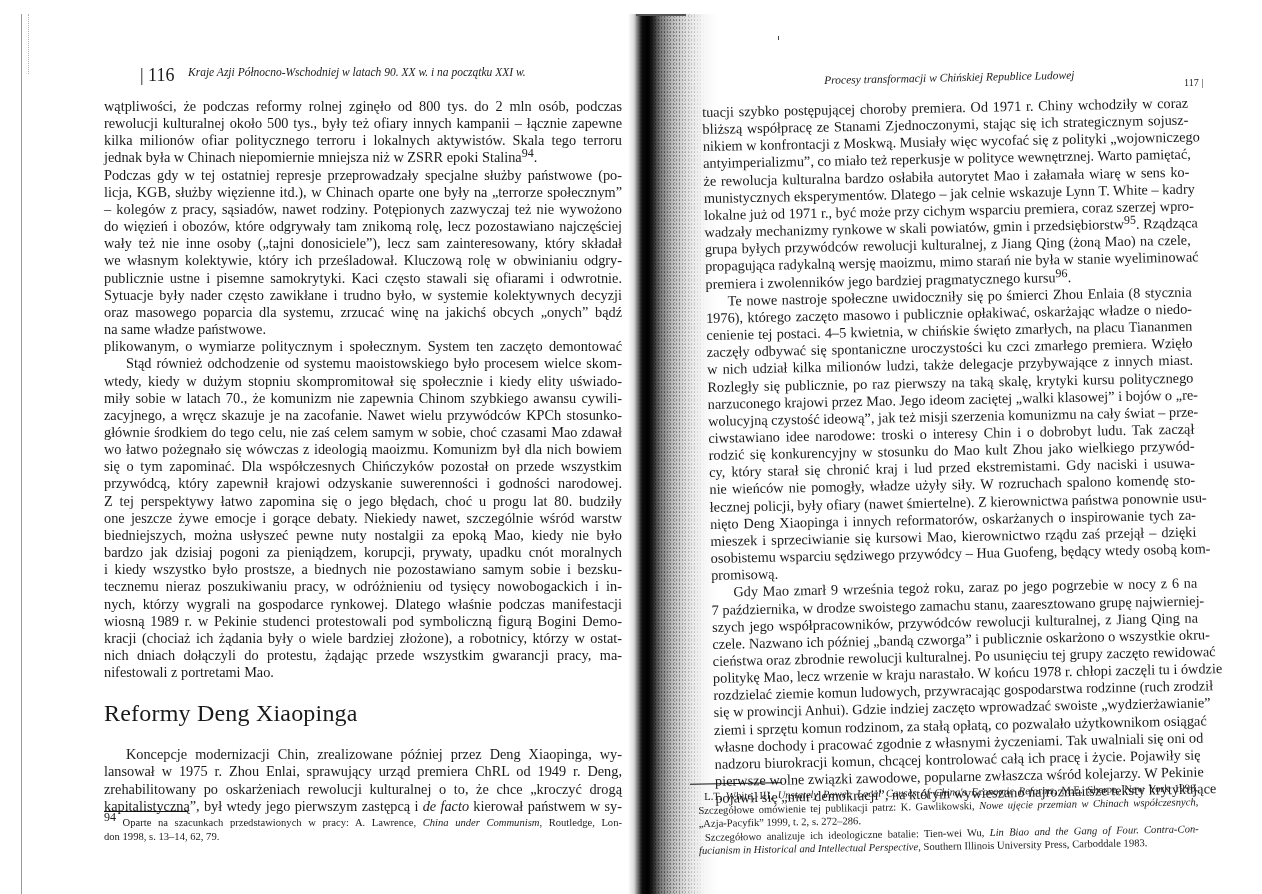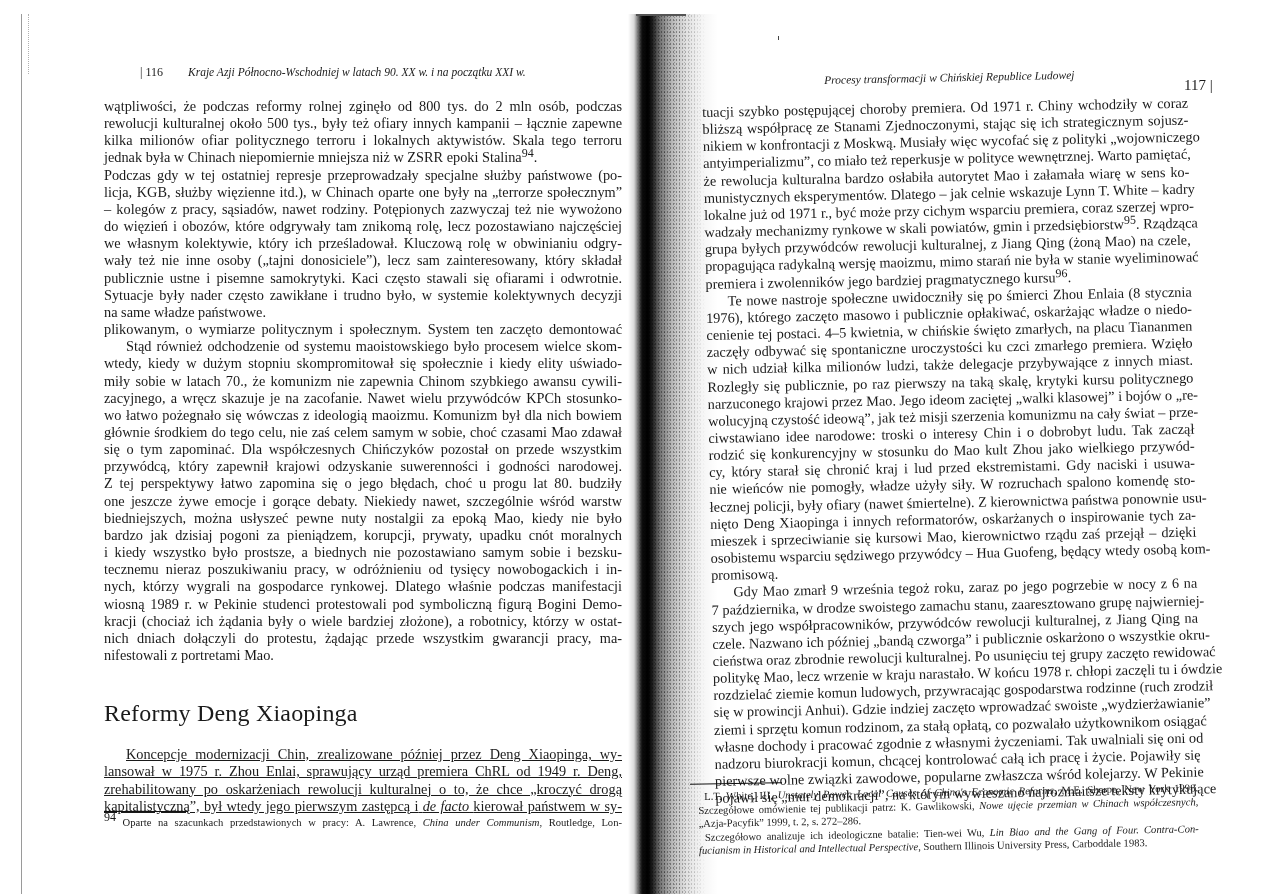--- a/index.html
+++ b/index.html
@@ -8,24 +8,24 @@
 
   .edge-line { position: absolute; left: 21px; top: 14px; width: 1px; height: 880px; background: #9a9a9a; }
   .edge-line2 { position: absolute; left: 28px; top: 14px; width: 1px; height: 60px;
                 border-left: 1px dotted #b0b0b0; }
 
   .page { position: absolute; top: 0; height: 894px; }
   .page-left { left: 104px; width: 518px; }
   .page-right { left: 700px; width: 500px; }
 
   .running-head { position: absolute; top: 66px; font-size: 11.5px; font-style: italic; white-space: nowrap; }
-  .page-left .folio { position: absolute; left: 0; top: 65px; font-size: 12px; padding-left: 36px; }
+  .page-left .folio { position: absolute; left: 0; top: 65px; font-size: 18px; padding-left: 36px; }
   .page-left .running-head { left: 84px; }
   .page-right .running-head { left: 124px; top: 74px; transform: rotate(-1.2deg); transform-origin: left top; }
-  .page-right .folio { position: absolute; left: 484px; top: 77px; font-size: 15px; white-space: nowrap; }
+  .page-right .folio { position: absolute; left: 484px; top: 77px; font-size: 10px; white-space: nowrap; }
 
   .body-text { position: absolute; font-size: 14.3px; line-height: 17.15px; text-align: justify; }
   .page-left .body-text { left: 0; top: 98px; width: 518px; }
   .page-right .body-text { left: 2px; top: 104px; width: 486px; transform: rotate(-1.1deg); transform-origin: left top; }
 
   .body-text p { margin: 0; text-indent: 0; }
   .body-text .line { display: block; text-align: justify; text-align-last: justify; white-space: nowrap; }
   .body-text .line.last { text-align-last: left; }
   sup { font-size: 12px; line-height: 0; vertical-align: 5px; }
 
@@ -86,62 +86,64 @@
       <span class="line">wątpliwości, że podczas reformy rolnej zginęło od 800 tys. do 2 mln osób, podczas</span>
       <span class="line">rewolucji kulturalnej około 500 tys., były też ofiary innych kampanii – łącznie zapewne</span>
       <span class="line">kilka milionów ofiar politycznego terroru i lokalnych aktywistów. Skala tego terroru</span>
       <span class="line last"><span>jednak była w Chinach niepomiernie mniejsza niż w ZSRR epoki Stalina</span><sup>94</sup>.</span>
     </p>
     <p>
       <span class="line">Podczas gdy w tej ostatniej represje przeprowadzały specjalne służby państwowe (po-</span>
       <span class="line">licja, KGB, służby więzienne itd.), w Chinach oparte one były na „terrorze społecznym”</span>
       <span class="line">– kolegów z pracy, sąsiadów, nawet rodziny. Potępionych zazwyczaj też nie wywożono</span>
       <span class="line">do więzień i obozów, które odgrywały tam znikomą rolę, lecz pozostawiano najczęściej</span>
+      <span class="line">wały też nie inne osoby („tajni donosiciele”), lecz sam zainteresowany, który składał</span>
       <span class="line">we własnym kolektywie, który ich prześladował. Kluczową rolę w obwinianiu odgry-</span>
-      <span class="line">wały też nie inne osoby („tajni donosiciele”), lecz sam zainteresowany, który składał</span>
       <span class="line">publicznie ustne i pisemne samokrytyki. Kaci często stawali się ofiarami i odwrotnie.</span>
       <span class="line">Sytuacje były nader często zawikłane i trudno było, w systemie kolektywnych decyzji</span>
+      <span class="line">oraz masowego poparcia dla systemu, zrzucać winę na jakichś obcych „onych” bądź</span>
       <span class="line last">na same władze państwowe.</span>
     </p>
     <p>
       <span class="line">plikowanym, o wymiarze politycznym i społecznym. System ten zaczęto demontować</span>
       <span class="line" style="padding-left:22px">Stąd również odchodzenie od systemu maoistowskiego było procesem wielce skom-</span>
       <span class="line">wtedy, kiedy w dużym stopniu skompromitował się społecznie i kiedy elity uświado-</span>
       <span class="line">miły sobie w latach 70., że komunizm nie zapewnia Chinom szybkiego awansu cywili-</span>
       <span class="line">zacyjnego, a wręcz skazuje je na zacofanie. Nawet wielu przywódców KPCh stosunko-</span>
+      <span class="line">głównie środkiem do tego celu, nie zaś celem samym w sobie, choć czasami Mao zdawał</span>
       <span class="line">wo łatwo pożegnało się wówczas z ideologią maoizmu. Komunizm był dla nich bowiem</span>
-      <span class="line">głównie środkiem do tego celu, nie zaś celem samym w sobie, choć czasami Mao zdawał</span>
       <span class="line">się o tym zapominać. Dla współczesnych Chińczyków pozostał on przede wszystkim</span>
       <span class="line">przywódcą, który zapewnił krajowi odzyskanie suwerenności i godności narodowej.</span>
       <span class="line">Z tej perspektywy łatwo zapomina się o jego błędach, choć u progu lat 80. budziły</span>
       <span class="line">one jeszcze żywe emocje i gorące debaty. Niekiedy nawet, szczególnie wśród warstw</span>
       <span class="line">biedniejszych, można usłyszeć pewne nuty nostalgii za epoką Mao, kiedy nie było</span>
       <span class="line">bardzo jak dzisiaj pogoni za pieniądzem, korupcji, prywaty, upadku cnót moralnych</span>
       <span class="line">i kiedy wszystko było prostsze, a biednych nie pozostawiano samym sobie i bezsku-</span>
       <span class="line">tecznemu nieraz poszukiwaniu pracy, w odróżnieniu od tysięcy nowobogackich i in-</span>
       <span class="line">nych, którzy wygrali na gospodarce rynkowej. Dlatego właśnie podczas manifestacji</span>
       <span class="line">wiosną 1989 r. w Pekinie studenci protestowali pod symboliczną figurą Bogini Demo-</span>
       <span class="line">kracji (chociaż ich żądania były o wiele bardziej złożone), a robotnicy, którzy w ostat-</span>
       <span class="line">nich dniach dołączyli do protestu, żądając przede wszystkim gwarancji pracy, ma-</span>
       <span class="line last">nifestowali z portretami Mao.</span>
     </p>
   </div>
 
   <h2 class="section-heading" style="margin:0;font-weight:normal;">Reformy Deng Xiaopinga</h2>
 
-  <div class="section-body body-text" style="top:746px;text-decoration:underline;">
+  <div class="section-body body-text" style="top:746px;">
     <span class="line" style="padding-left:22px">Koncepcje modernizacji Chin, zrealizowane później przez Deng Xiaopinga, wy-</span>
     <span class="line">lansował w 1975 r. Zhou Enlai, sprawujący urząd premiera ChRL od 1949 r. Deng,</span>
     <span class="line">zrehabilitowany po oskarżeniach rewolucji kulturalnej o to, że chce „kroczyć drogą</span>
     <span class="line"><span>kapitalistyczną”, był wtedy jego pierwszym zastępcą i</span> <i>de facto</i> <span>kierował państwem w sy-</span></span>
   </div>
 
   <div class="fn-rule"></div>
   <div class="footnotes">
     <span class="fn j"><sup>94</sup> <span>Oparte na szacunkach przedstawionych w pracy: A. Lawrence,</span> <i>China under Communism</i><span>, Routledge, Lon-</span></span>
+    <span class="fn">don 1998, s. 13–14, 62, 79.</span>
   </div>
 </div>
 
 <div class="gutter"></div>
 <div class="gutter-speckle"></div>
 <div class="gutter-top"></div>
 <div class="right-mark"></div>
 
 <div class="page page-right">
   <span class="running-head">Procesy transformacji w Chińskiej Republice Ludowej</span>

